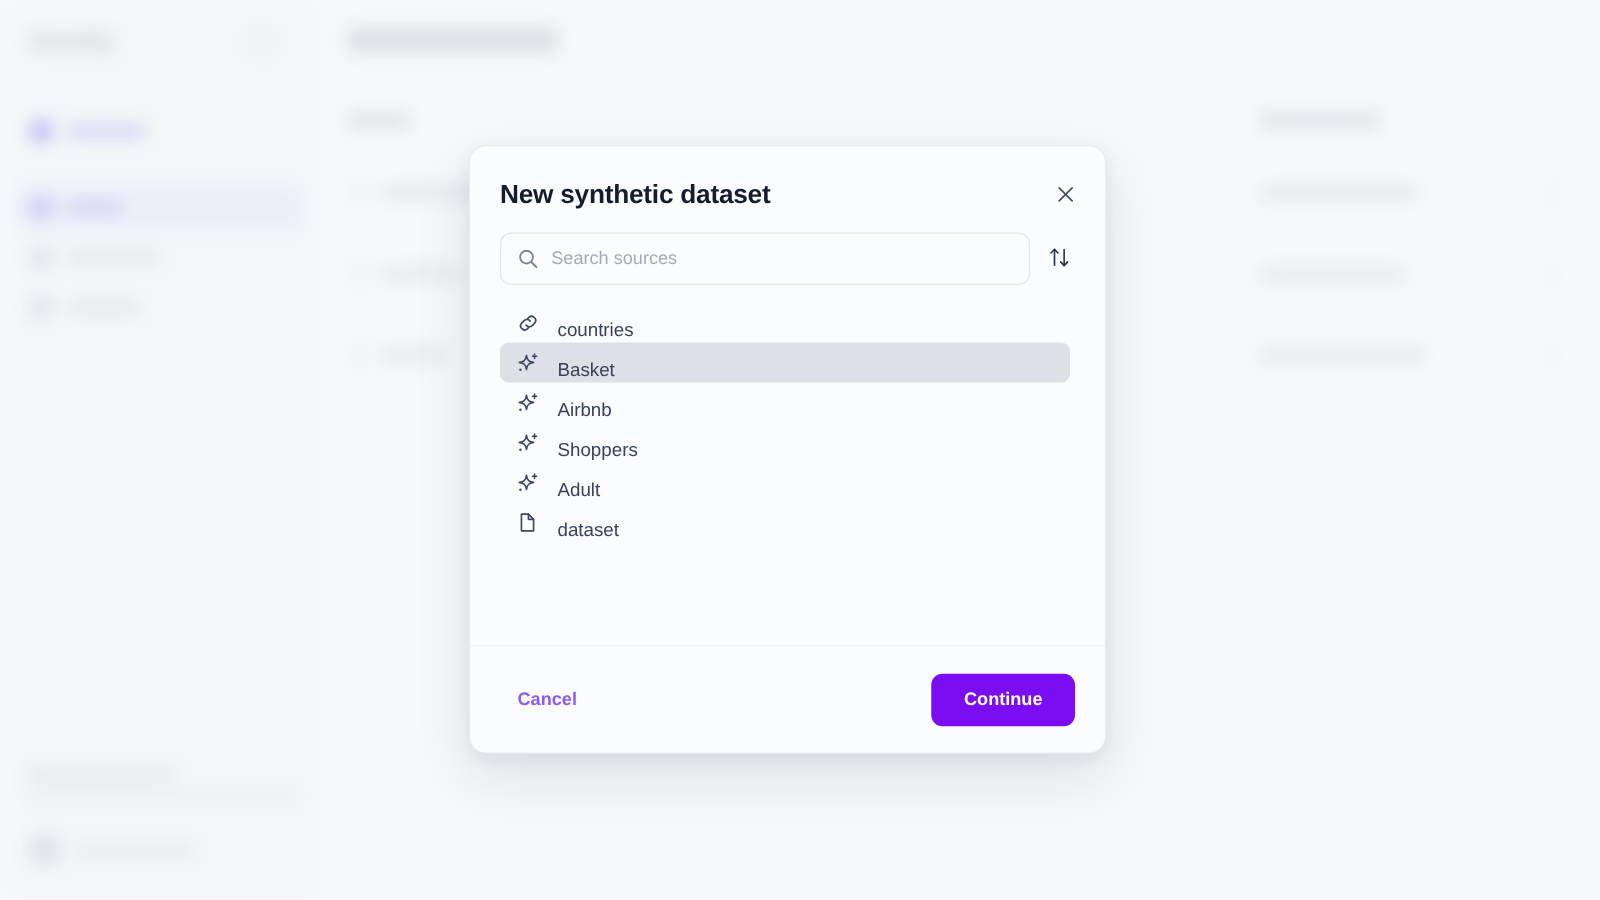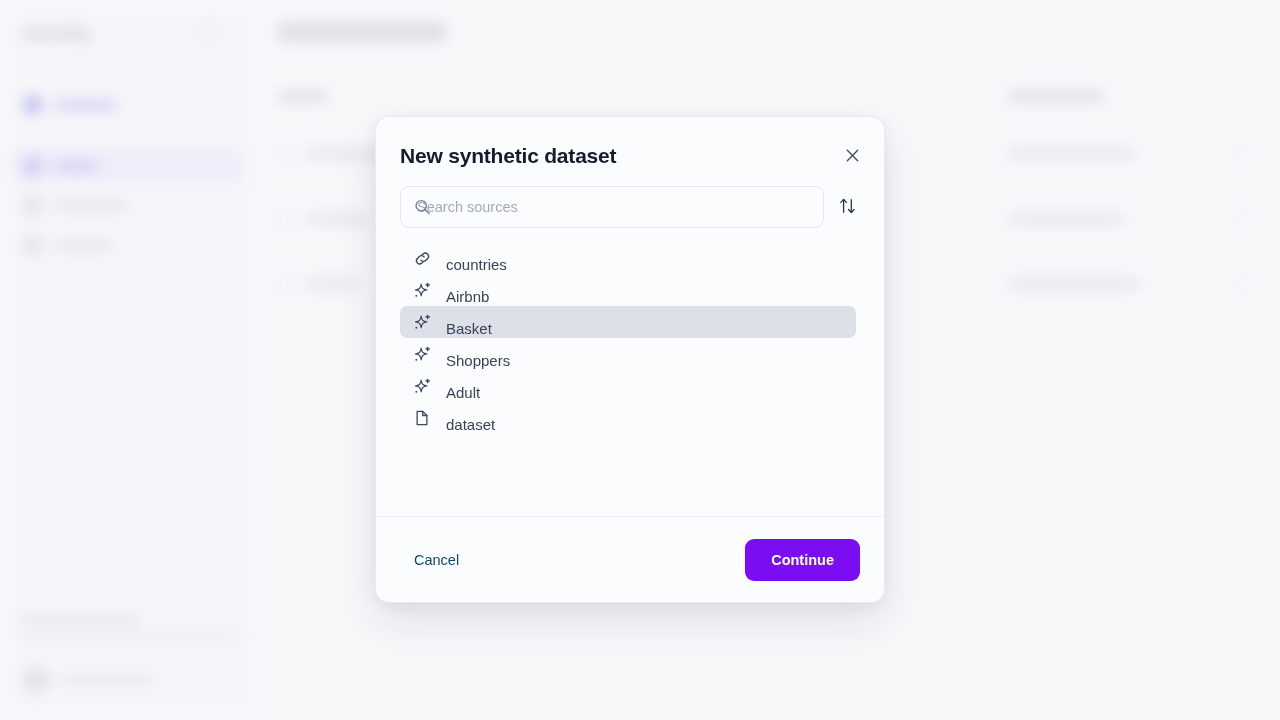--- a/index.html
+++ b/index.html
@@ -187,21 +187,21 @@
 
   .search-box {
     position: relative;
     flex: 1 1 auto;
     height: 42px;
     background: #fbfcfd;
     border: 1px solid #e3e7ec;
     border-radius: 9px;
     display: flex;
     align-items: center;
-    padding-left: 16px;
+    padding-left: 40px;
   }
   .search-icon {
     position: absolute;
     left: 13px; top: 50%;
     transform: translateY(-50%);
     color: #7b8496;
     display: flex;
   }
   .search-input {
     width: 100%;
@@ -276,22 +276,22 @@
     justify-content: space-between;
     padding: 0 24px;
     border-top: 1px solid #eef0f3;
   }
   .cancel-btn {
     background: transparent;
     border: none;
     cursor: pointer;
     font-family: "Liberation Sans", sans-serif;
     font-size: 14.5px;
-    font-weight: 400;
-    color: #0c4a6e;
+    font-weight: 700;
+    color: #8b5cf6;
     padding: 10px 14px;
     border-radius: 8px;
   }
   .continue-btn {
     background: #7a0df2;
     border: none;
     cursor: pointer;
     font-family: "Liberation Sans", sans-serif;
     font-size: 14.5px;
     font-weight: 700;
@@ -399,41 +399,41 @@
 
         <div class="source-item">
               <span class="s-icon">
                 <svg width="19" height="19" viewBox="0 0 20 20" fill="none" stroke="currentColor" stroke-width="1.45" stroke-linecap="round" stroke-linejoin="round">
                   <path d="M8.3 11.7a3.4 3.4 0 0 0 5.1.37l2.05-2.05a3.4 3.4 0 0 0-4.8-4.8l-1.18 1.17"></path>
                   <path d="M11.7 8.3a3.4 3.4 0 0 0-5.1-.37L4.55 9.98a3.4 3.4 0 0 0 4.8 4.8l1.17-1.17"></path>
                 </svg>
               </span>
               <span class="s-label">countries</span>
             </div>
-            <div class="source-item">
+            <div class="source-item selected">
               <span class="s-icon">
                 <svg width="19" height="19" viewBox="0 0 20 20" fill="none" stroke="currentColor" stroke-width="1.35" stroke-linecap="round" stroke-linejoin="round">
                   <path d="M8.6 3.4c.35 2.35.9 3.6 1.85 4.45.95.85 2.2 1.25 4.15 1.5-1.95.3-3.2.72-4.15 1.6-.95.88-1.5 2.15-1.85 4.45-.35-2.3-.9-3.57-1.85-4.45-.95-.88-2.2-1.3-4.15-1.6 1.95-.25 3.2-.65 4.15-1.5.95-.85 1.5-2.1 1.85-4.45z"></path>
                   <line x1="15.4" y1="2.4" x2="15.4" y2="6.0"></line>
                   <line x1="13.6" y1="4.2" x2="17.2" y2="4.2"></line>
                   <circle cx="3.5" cy="15.6" r="1.0" fill="currentColor" stroke="none"></circle>
                 </svg>
               </span>
-              <span class="s-label">Airbnb</span>
-            </div>
-            <div class="source-item selected">
+              <span class="s-label">Basket</span>
+            </div>
+            <div class="source-item">
               <span class="s-icon">
                 <svg width="19" height="19" viewBox="0 0 20 20" fill="none" stroke="currentColor" stroke-width="1.35" stroke-linecap="round" stroke-linejoin="round">
                   <path d="M8.6 3.4c.35 2.35.9 3.6 1.85 4.45.95.85 2.2 1.25 4.15 1.5-1.95.3-3.2.72-4.15 1.6-.95.88-1.5 2.15-1.85 4.45-.35-2.3-.9-3.57-1.85-4.45-.95-.88-2.2-1.3-4.15-1.6 1.95-.25 3.2-.65 4.15-1.5.95-.85 1.5-2.1 1.85-4.45z"></path>
                   <line x1="15.4" y1="2.4" x2="15.4" y2="6.0"></line>
                   <line x1="13.6" y1="4.2" x2="17.2" y2="4.2"></line>
                   <circle cx="3.5" cy="15.6" r="1.0" fill="currentColor" stroke="none"></circle>
                 </svg>
               </span>
-              <span class="s-label">Basket</span>
+              <span class="s-label">Airbnb</span>
             </div>
             <div class="source-item">
               <span class="s-icon">
                 <svg width="19" height="19" viewBox="0 0 20 20" fill="none" stroke="currentColor" stroke-width="1.35" stroke-linecap="round" stroke-linejoin="round">
                   <path d="M8.6 3.4c.35 2.35.9 3.6 1.85 4.45.95.85 2.2 1.25 4.15 1.5-1.95.3-3.2.72-4.15 1.6-.95.88-1.5 2.15-1.85 4.45-.35-2.3-.9-3.57-1.85-4.45-.95-.88-2.2-1.3-4.15-1.6 1.95-.25 3.2-.65 4.15-1.5.95-.85 1.5-2.1 1.85-4.45z"></path>
                   <line x1="15.4" y1="2.4" x2="15.4" y2="6.0"></line>
                   <line x1="13.6" y1="4.2" x2="17.2" y2="4.2"></line>
                   <circle cx="3.5" cy="15.6" r="1.0" fill="currentColor" stroke="none"></circle>
                 </svg>
               </span>

